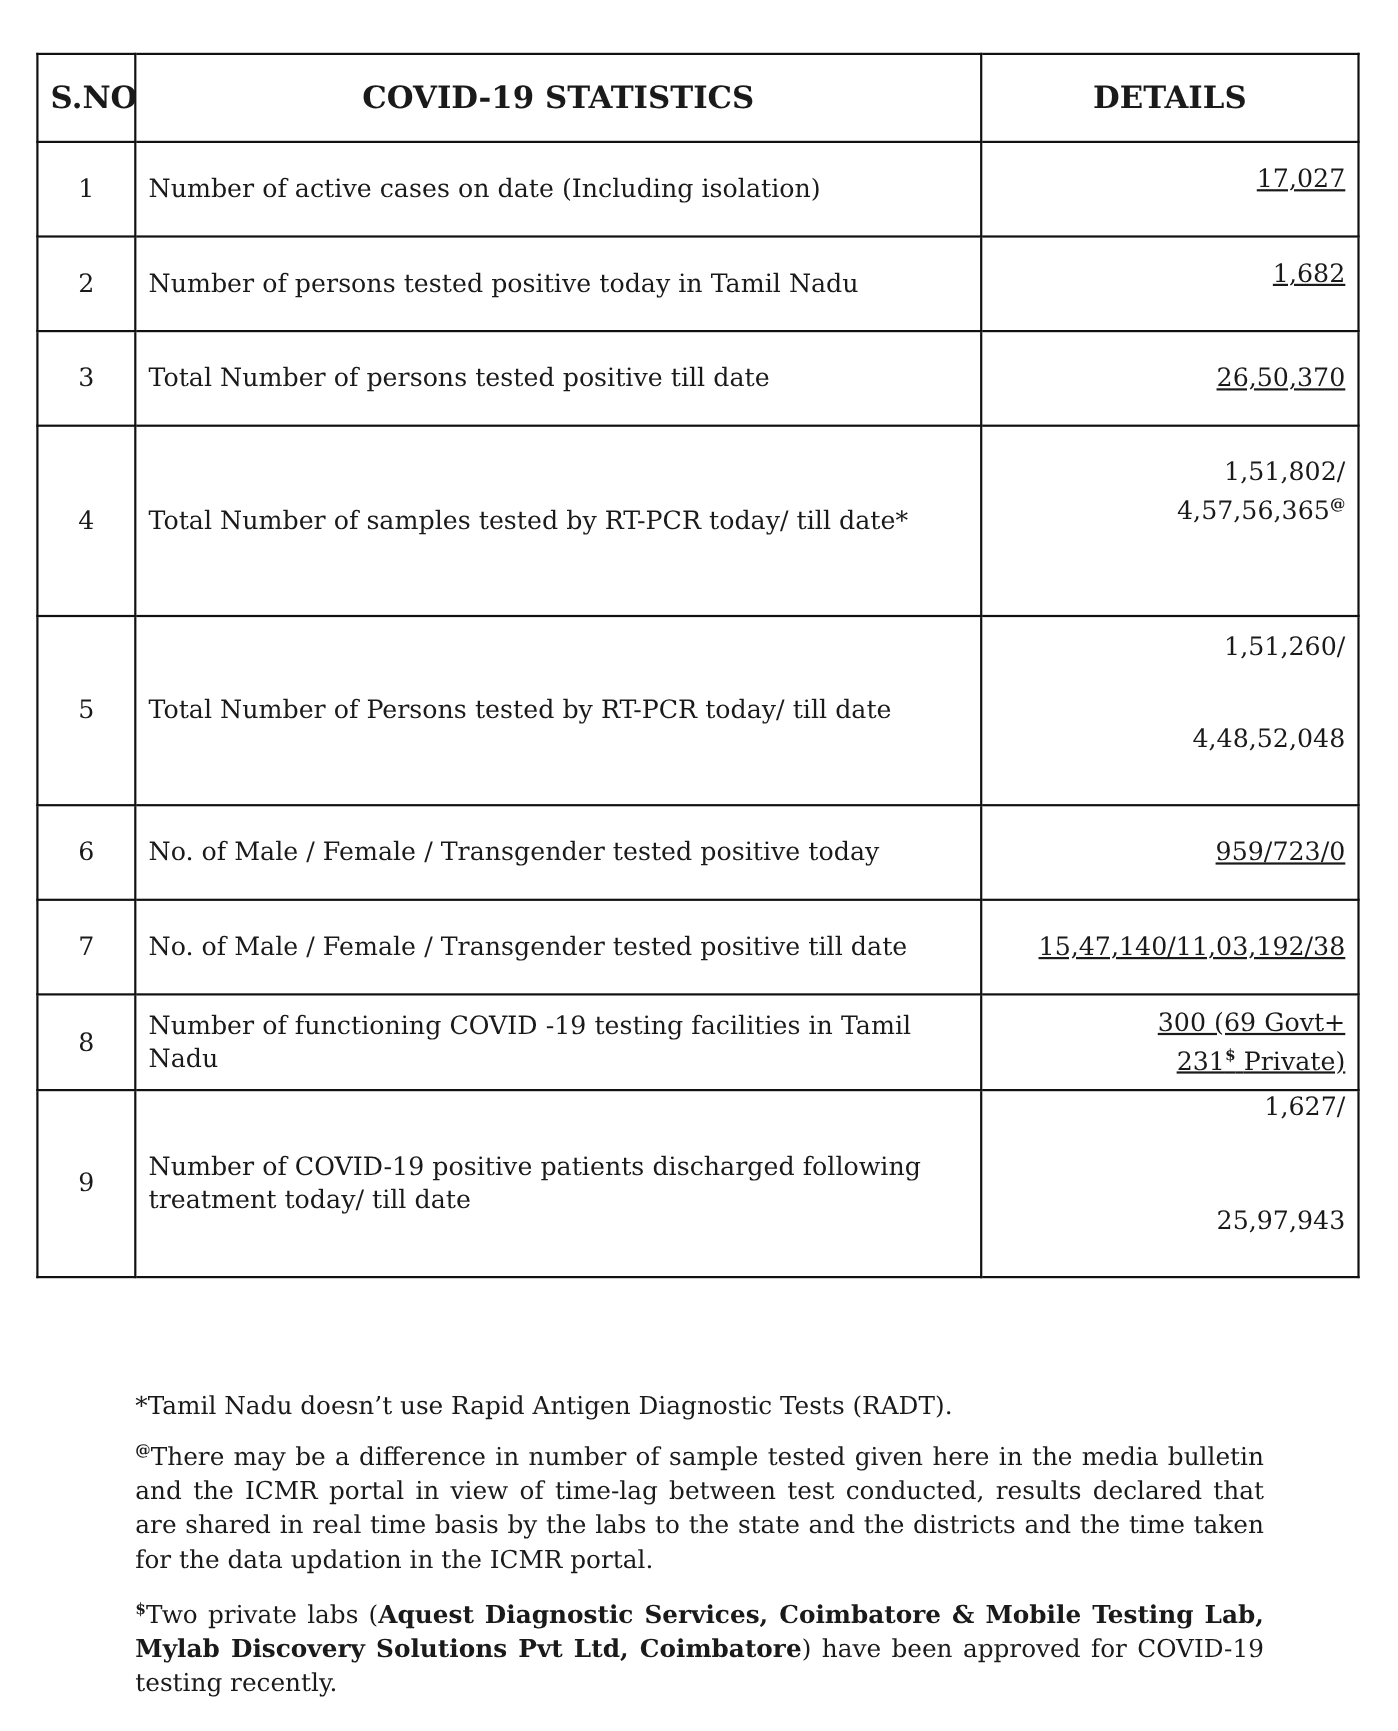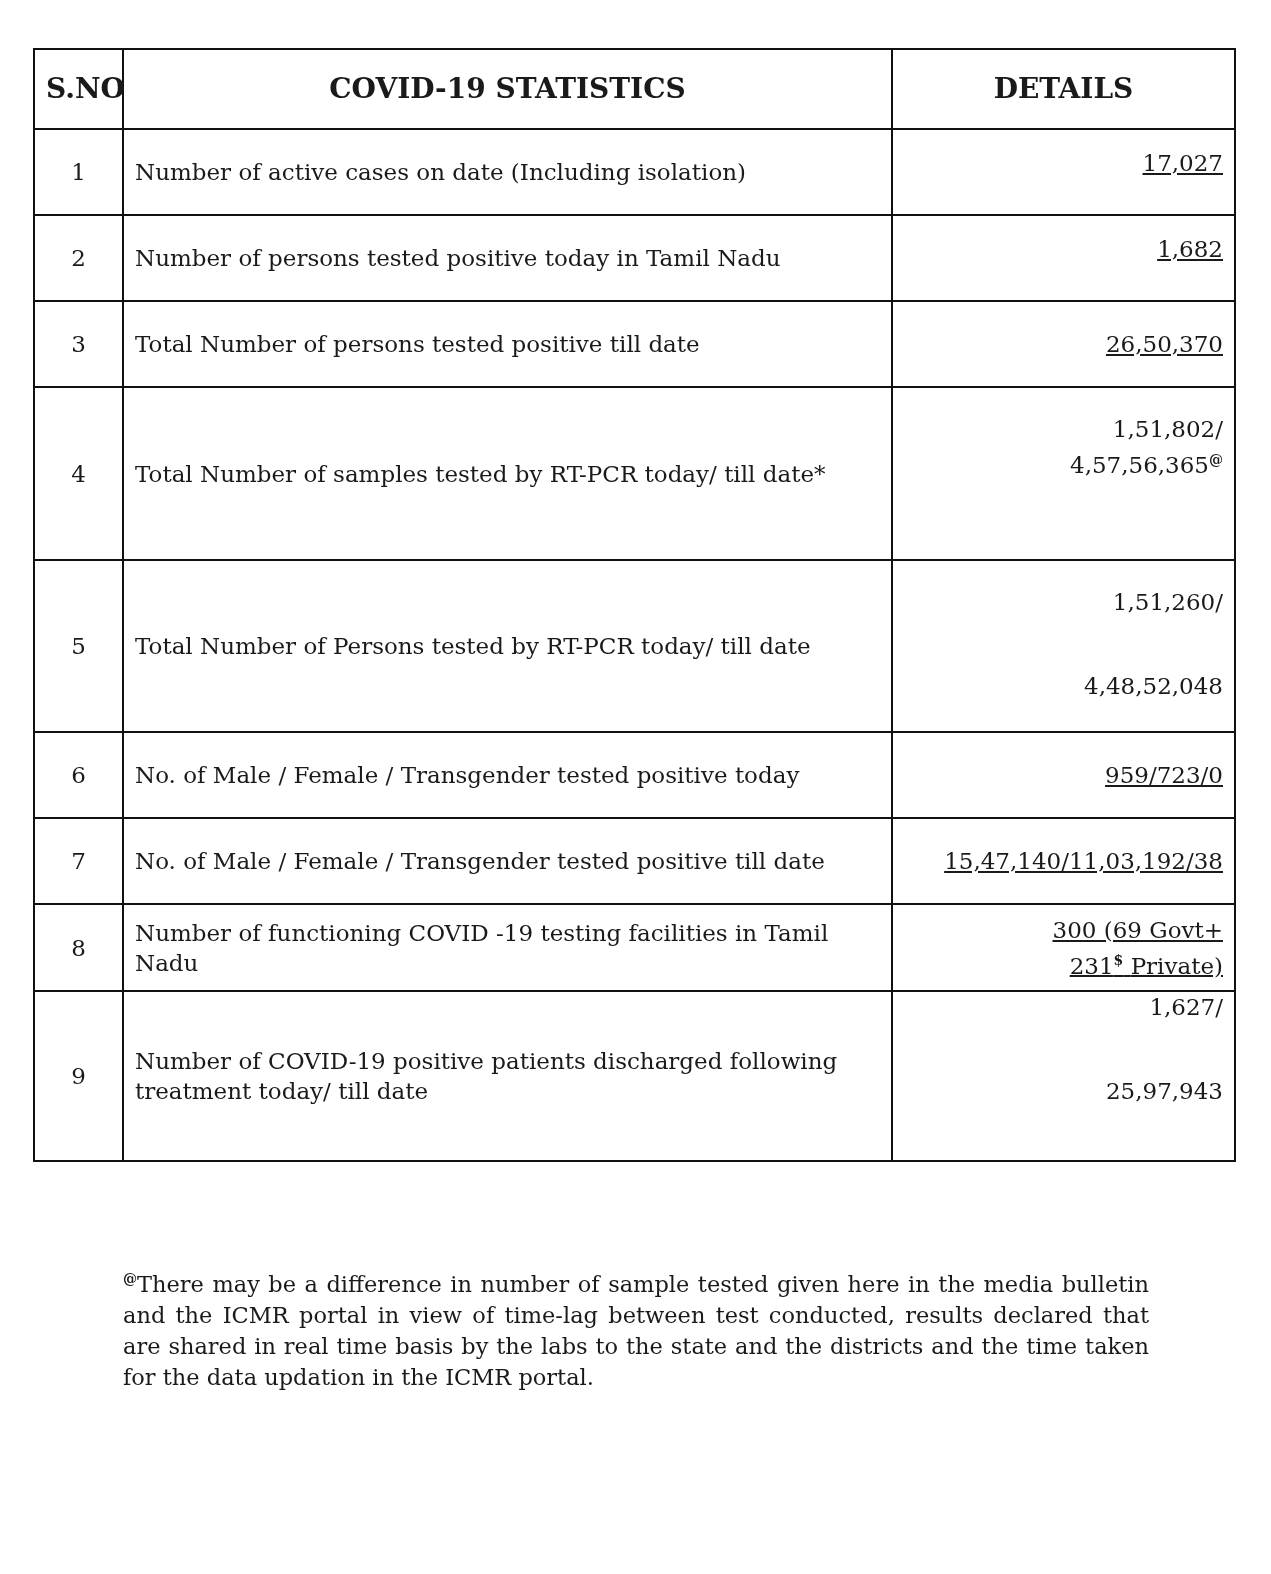--- a/index.html
+++ b/index.html
@@ -79,21 +79,21 @@
       <td class="sno">4</td>
       <td>Total Number of samples tested by  RT-PCR today/ till date*</td>
       <td class="det" style="padding-top:26px;padding-bottom:24px">
         <div>1,51,802/</div>
         <div style=""><span>4,57,56,365</span><sup>@</sup></div>
       </td>
     </tr>
     <tr style="height:172px">
       <td class="sno">5</td>
       <td>Total Number of Persons tested by  RT-PCR today/ till date</td>
-      <td class="det" style="padding-top:26px">
+      <td class="det" style="padding-top:12px">
         <div>1,51,260/</div>
         <div style="margin-top:54px">4,48,52,048</div>
       </td>
     </tr>
     <tr style="height:86px">
       <td class="sno">6</td>
       <td>No. of Male / Female / Transgender tested positive today</td>
       <td class="det mid"><span>959/723/0</span></td>
     </tr>
     <tr style="height:86px">
@@ -107,21 +107,23 @@
       <td class="det mid">
         <div>300 (69 Govt+</div>
         <div><span>231</span><sup>$</sup> <span>Private)</span></div>
       </td>
     </tr>
     <tr style="height:170px">
       <td class="sno">9</td>
       <td>Number of COVID-19 positive patients discharged following treatment today/ till date</td>
       <td class="det" style="">
         <div>1,627/</div>
-        <div style="margin-top:54px">25,97,943</div>
+        <div style="margin-top:73px">25,97,943</div>
       </td>
     </tr>
   </tbody>
 </table>
 
 <div class="notes">
+  <p>*Tamil Nadu doesn’t use Rapid Antigen Diagnostic Tests (RADT).</p>
   <p><sup>@</sup><span>There may be a difference in number of sample tested given here in the media bulletin and the ICMR portal in view of time-lag between test conducted, results declared that are shared in real time basis by the labs to the state and the districts and the time taken for the data updation in the ICMR portal.</span></p>
+  <p style="margin-top:14px"><sup>$</sup><span>Two private labs (</span><b>Aquest Diagnostic Services, Coimbatore &amp; Mobile Testing Lab, Mylab Discovery Solutions Pvt Ltd, Coimbatore</b><span>) have been approved for COVID-19 testing recently.</span></p>
 </div>
 
 </body></html>

